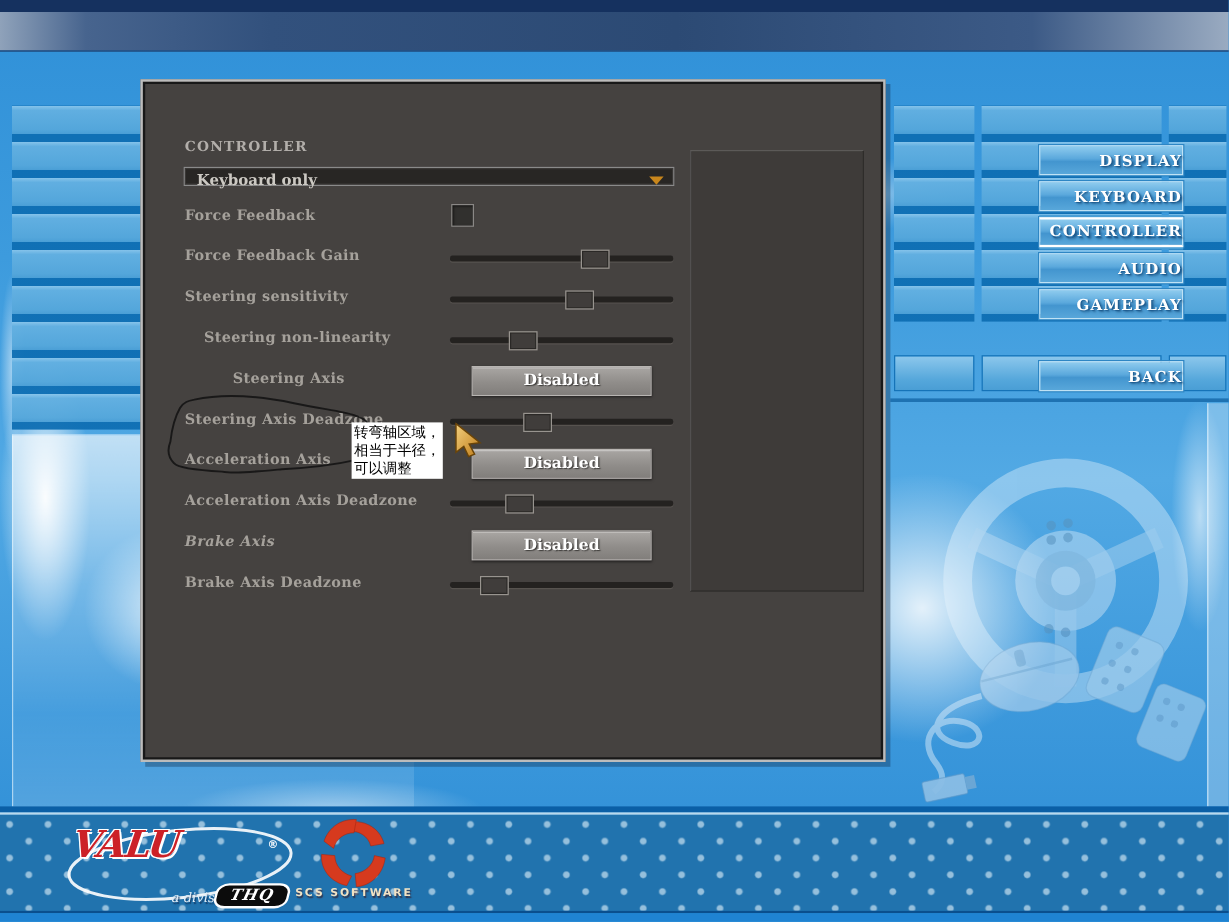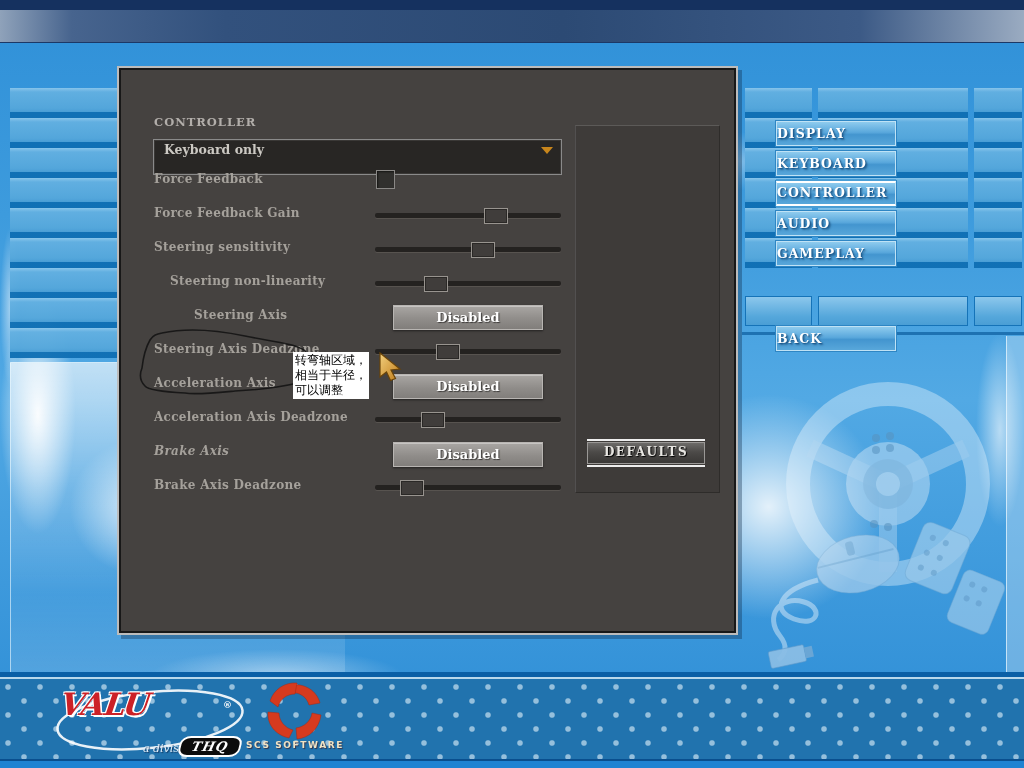--- a/index.html
+++ b/index.html
@@ -65,35 +65,35 @@
     text-shadow:1px 1px 1px #123a66;margin-left:36px; }
   .vs-thq { position:absolute; left:134px; top:56px; width:62px; height:21px; background:#0c0c0c;
     border:2px solid #fff; border-radius:10px/8px; transform:skewX(-14deg);
     color:#fff; font:italic 900 13px "DejaVu Serif", serif; text-align:center; line-height:17px; letter-spacing:1px; }
   .scslogo { position:absolute; left:245px; top:682px; width:100px; height:78px; }
   .scs-text { position:absolute; left:0px; top:58px; width:100px; text-align:center;
     font:700 9px "DejaVu Sans", sans-serif; color:#f0e2c4; letter-spacing:1.6px;
     text-shadow:1px 1px 1px rgba(60,10,10,.6); }
 
   
-  .menu-btn { position:absolute; left:776px; width:120px; height:25px;
+  .menu-btn { position:absolute; left:866px; width:120px; height:25px;
     background:linear-gradient(180deg,#8ecbee 0%,#5aa8dc 45%,#4395cf 55%,#58a7da 100%);
     border:1px solid #bfe2f5; box-shadow:0 0 0 1px #2e86c4;
-    color:#fff; font:700 12.5px "DejaVu Serif", serif; letter-spacing:1px; text-align:left; line-height:23px;
+    color:#fff; font:700 12.5px "DejaVu Serif", serif; letter-spacing:1px; text-align:right; line-height:23px;
     text-shadow:1px 1px 1px #1c5a8e, 2px 2px 2px rgba(10,50,90,.5); cursor:pointer; }
   .menu-btn.active { border-top:2px solid #fff; border-bottom:2px solid #fff; line-height:20px;
     box-shadow:0 -2px 0 #4a9ed5, 0 2px 0 #4a9ed5, 0 0 0 1px #2e86c4; }
 
   
   .dialog { position:absolute; left:117px; top:66px; width:621px; height:569px;
     background:#454240; border:2px solid #bcbcbc;
     box-shadow:inset 0 0 0 2px #181818, 4px 4px 0 rgba(15,40,70,.35); }
   .dlg-title { position:absolute; left:35px; top:47px; font:700 11.5px "DejaVu Serif", serif;
     color:#b2aeaa; letter-spacing:1px; }
-  .dropdown { position:absolute; left:34px; top:71px; width:409px; height:36px;
+  .dropdown { position:absolute; left:34px; top:71px; width:409px; height:16px;
     background:#282624; border:1px solid #8a8a8a; box-shadow:inset 0 0 0 1px #3a3836; cursor:pointer; }
   .dropdown .val { position:absolute; left:10px; top:2px; font:700 12.5px "DejaVu Serif", serif; color:#ccc9c3; }
   .dropdown .arrow { position:absolute; right:8px; top:7px; width:0; height:0;
     border-left:6px solid transparent; border-right:6px solid transparent; border-top:7px solid #c8861c; }
   .lbl { position:absolute; left:35px; font:700 12px "DejaVu Serif", serif; color:#a5a19b; letter-spacing:.3px; }
   .checkbox { position:absolute; left:257px; top:102px; width:19px; height:19px;
     background:#31302e; border:1px solid #8a8886; box-shadow:inset 1px 1px 2px rgba(0,0,0,.6); cursor:pointer; }
   .slider { position:absolute; left:256px; width:186px; height:16px; }
   .slider .track { position:absolute; left:0; top:5px; width:186px; height:5px;
     background:#242220; border-radius:2px; box-shadow:0 1px 0 rgba(120,116,110,.35); }
@@ -208,21 +208,21 @@
     </g>
   </svg>
   <div class="scs-text">SCS SOFTWARE</div>
 </div>
 
 <div class="menu-btn" style="top:121px;">DISPLAY</div>
 <div class="menu-btn" style="top:151px;">KEYBOARD</div>
 <div class="menu-btn active" style="top:181px;">CONTROLLER</div>
 <div class="menu-btn" style="top:211px;">AUDIO</div>
 <div class="menu-btn" style="top:241px;">GAMEPLAY</div>
-<div class="menu-btn" style="top:301px;margin-top:25px;">BACK</div>
+<div class="menu-btn" style="top:301px;">BACK</div>
 
 <div class="dialog">
   <div class="dlg-title">CONTROLLER</div>
 
   <div class="dropdown">
     <span class="val">Keyboard only</span>
     <span class="arrow"></span>
   </div>
 
   <div class="lbl" style="top:104px;">Force Feedback</div>
@@ -267,23 +267,20 @@
   <div class="lbl" style="top:376px;font-style:italic;">Brake Axis</div>
   <div class="gray-btn" style="top:374px;">Disabled</div>
 
   <div class="lbl" style="top:410px;">Brake Axis Deadzone</div>
   <div class="slider" style="top:412px;">
     <div class="track"></div>
     <div class="handle" style="left: 25.2px;"></div>
   </div>
 
   <div class="panel-right"></div>
-  <div class="defaults-wrap">
-    <div class="defaults-btn">DEFAULTS</div>
-  </div>
 </div>
 
 <svg class="scribble" width="260" height="75" viewBox="0 0 260 75">
   <path d="M27,8 C 55,2 86,6 110,11 C 134,16 152,18 160,21 C 168,24 173,26 170,30
            C 167,34 165,50 163,58 C 141,63 121,65 100,66 C 79,68 60,70 50,68
            C 31,67 13,65 10,61 C 4,55 5,48 7,43 C 8,34 11,22 15,15 C 18,10 22,9 27,8" fill="none" stroke="#141414" stroke-width="1.6" stroke-linecap="round" opacity=".9"></path>
 </svg>
 
 <div class="tooltip">
   <div>转弯轴区域，</div>

